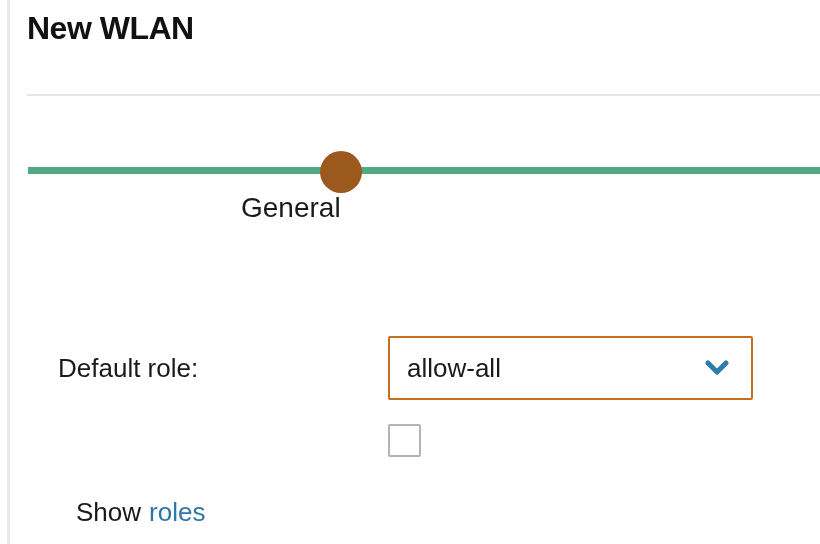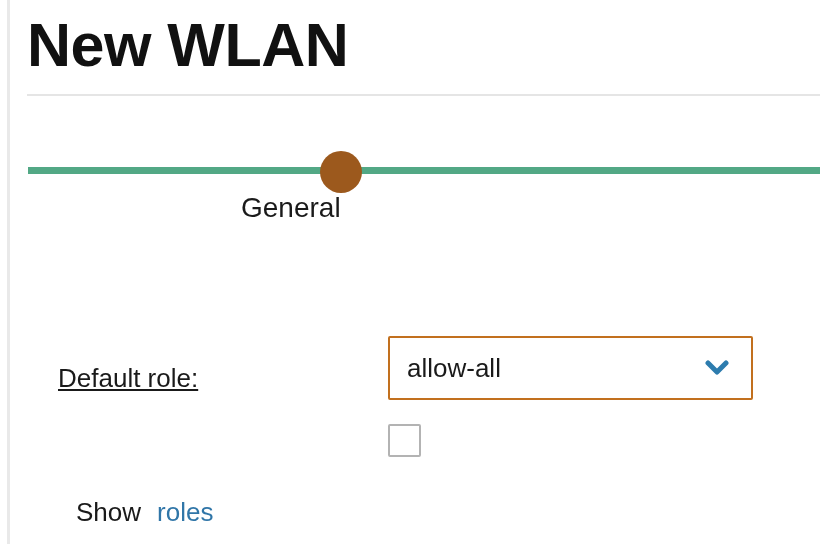--- a/index.html
+++ b/index.html
@@ -15,21 +15,21 @@
 
   .v-rule {
     position: absolute; left: 7px; top: 0;
     width: 3px; height: 544px;
     background: #e9e9e9;
   }
 
   .page-title {
     position: absolute; left: 27px; top: 10px;
     margin: 0;
-    font-size: 61px; font-weight: 700; color: #111111;
+    font-size: 32px; font-weight: 700; color: #111111;
     letter-spacing: -0.5px;
     white-space: nowrap;
   }
 
   .title-divider {
     position: absolute; left: 27px; right: 0; top: 94px;
     height: 2px; background: #e5e5e5;
   }
 
   
@@ -49,21 +49,21 @@
     font-size: 28px; color: #1a1a1a;
     white-space: nowrap;
   }
 
   
   .form-label {
     position: absolute; left: 58px;
     font-size: 26px; line-height: 36px; color: #1a1a1a;
     white-space: nowrap;
   }
-  .lbl-default-role { top: 360px; text-decoration: underline; }
+  .lbl-default-role { top: 350px; }
   .lbl-server-roles { top: 422px; }
 
   .role-select {
     position: absolute; left: 388px; top: 336px;
     width: 365px; height: 64px;
     background: #ffffff;
     border: 2px solid #c2701e;
     border-radius: 2px;
     display: flex; align-items: center;
     padding: 0 22px 0 17px;
@@ -84,21 +84,21 @@
   }
 
   .show-row {
     position: absolute; left: 58px; top: 494px;
     font-size: 26px; line-height: 36px;
     white-space: nowrap;
   }
   .show-row .show-text { color: #1a1a1a; margin-left: 18px; }
   .show-row .roles-link {
     color: #3076a8; text-decoration: none;
-    margin-left: 16px; cursor: pointer;
+    margin-left: 8px; cursor: pointer;
   }
 </style>
 </head>
 <body>
 
 <div class="page">
 
   <div class="v-rule"></div>
 
   <h1 class="page-title">New WLAN</h1>

